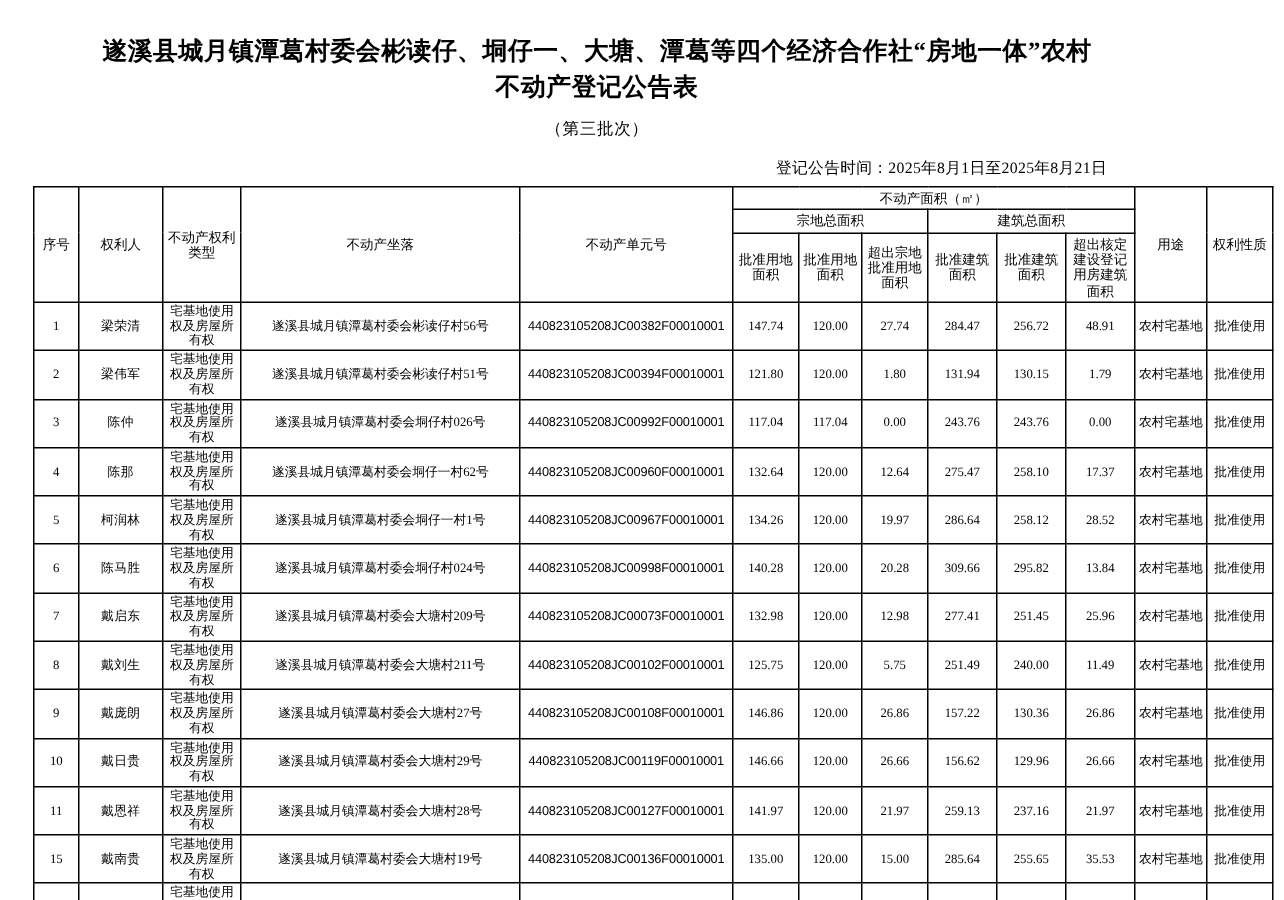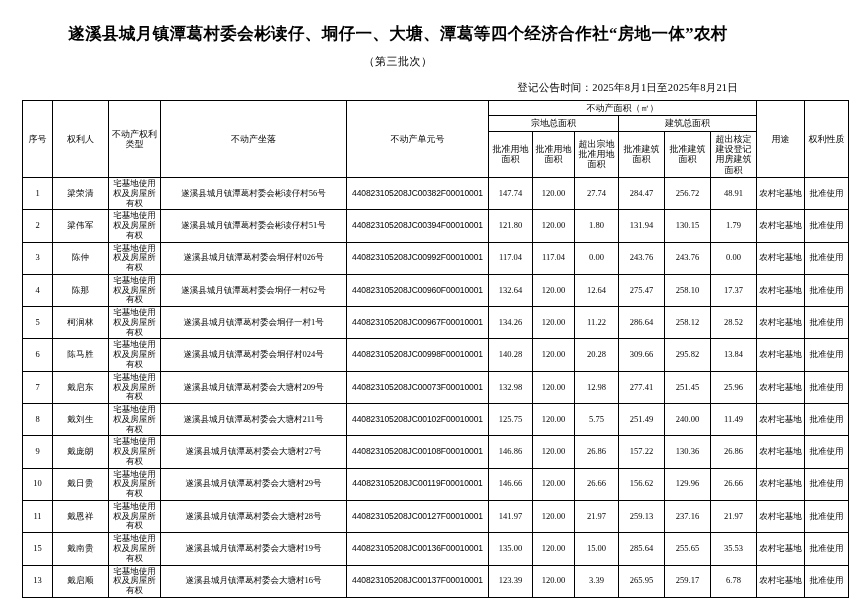--- a/index.html
+++ b/index.html
@@ -116,20 +116,21 @@
     letter-spacing: 1px;
   }
 </style>
 </head>
 <body>
 
 <div class="page">
 
   <div class="title">
     <div>遂溪县城月镇潭葛村委会彬读仔、垌仔一、大塘、潭葛等四个经济合作社“房地一体”农村</div>
+    <div>不动产登记公告表</div>
   </div>
 
   <div class="subtitle">（第三批次）</div>
 
   <div class="pubtime">登记公告时间：2025年8月1日至2025年8月21日</div>
 
   <table class="reg">
     <colgroup>
       <col style="width:30px">
       <col style="width:56px">
@@ -231,21 +232,21 @@
           <td class="nature">批准使用</td>
         </tr>
         <tr>
           <td class="num">5</td>
           <td class="name">柯润林</td>
           <td class="right-type">宅基地使用权及房屋所有权</td>
           <td class="loc">遂溪县城月镇潭葛村委会垌仔一村1号</td>
           <td class="unit">440823105208JC00967F00010001</td>
           <td class="num">134.26</td>
           <td class="num">120.00</td>
-          <td class="num">11.22</td>
+          <td class="num">19.97</td>
           <td class="num">286.64</td>
           <td class="num">258.12</td>
           <td class="num">28.52</td>
           <td class="use">农村宅基地</td>
           <td class="nature">批准使用</td>
         </tr>
         <tr>
           <td class="num">6</td>
           <td class="name">陈马胜</td>
           <td class="right-type">宅基地使用权及房屋所有权</td>

